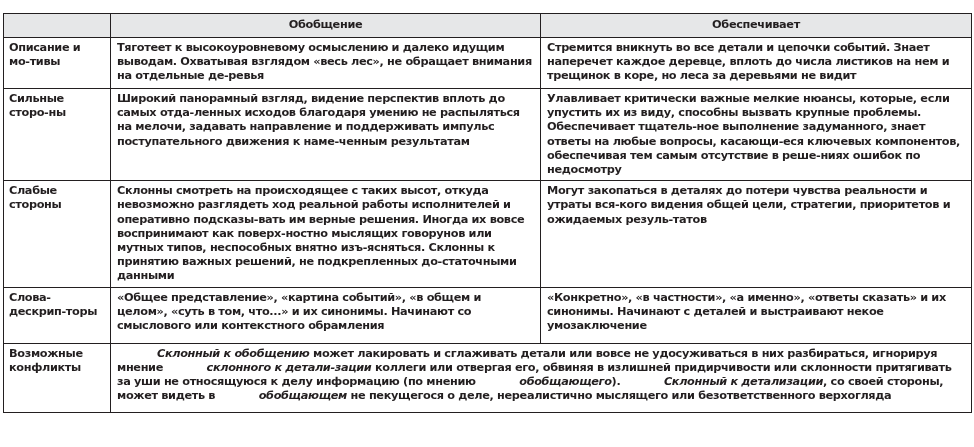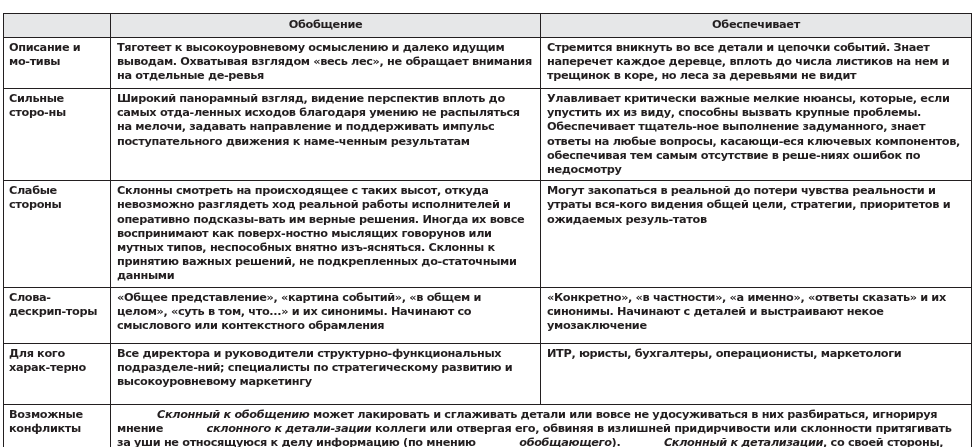--- a/index.html
+++ b/index.html
@@ -77,30 +77,25 @@
       <td>Стремится вникнуть во все детали и цепочки событий. Знает наперечет каждое деревце, вплоть до числа листиков на нем и трещинок в коре, но леса за деревьями не видит</td>
     </tr>
     <tr class="r2">
       <td class="label">Сильные сторо-ны</td>
       <td>Широкий панорамный взгляд, видение перспектив вплоть до самых отда-ленных исходов благодаря умению не распыляться на мелочи, задавать направление и поддерживать импульс поступательного движения к наме-ченным результатам</td>
       <td>Улавливает критически важные мелкие нюансы, которые, если упустить их из виду, способны вызвать крупные проблемы. Обеспечивает тщатель-ное выполнение задуманного, знает ответы на любые вопросы, касающи-еся ключевых компонентов, обеспечивая тем самым отсутствие в реше-ниях ошибок по недосмотру</td>
     </tr>
     <tr class="r3">
       <td class="label">Слабые стороны</td>
       <td>Склонны смотреть на происходящее с таких высот, откуда невозможно разглядеть ход реальной работы исполнителей и оперативно подсказы-вать им верные решения. Иногда их вовсе воспринимают как поверх-ностно мыслящих говорунов или мутных типов, неспособных внятно изъ-ясняться. Склонны к принятию важных решений, не подкрепленных до-статочными данными</td>
-      <td>Могут закопаться в реальной до потери чувства реальности и утраты вся-кого видения общей цели, стратегии, приоритетов и ожидаемых резуль-татов</td>
+      <td>Могут закопаться в деталях до потери чувства реальности и утраты вся-кого видения общей цели, стратегии, приоритетов и ожидаемых резуль-татов</td>
     </tr>
     <tr class="r4">
       <td class="label">Слова-дескрип-торы</td>
       <td>«Общее представление», «картина событий», «в общем и целом», «суть в том, что...» и их синонимы. Начинают со смыслового или контекстного обрамления</td>
       <td>«Конкретно», «в частности», «а именно», «ответы сказать» и их синонимы. Начинают с деталей и выстраивают некое умозаключение</td>
-    </tr>
-    <tr class="r5">
-      <td class="label">Для кого харак-терно</td>
-      <td>Все директора и руководители структурно-функциональных подразделе-ний; специалисты по стратегическому развитию и высокоуровневому маркетингу</td>
-      <td>ИТР, юристы, бухгалтеры, операционисты, маркетологи</td>
     </tr>
     <tr class="r6">
       <td class="label">Возможные конфликты</td>
       <td colspan="2"><em>Склонный к обобщению</em><span> может лакировать и сглаживать детали или вовсе не удосуживаться в них разбираться, игнорируя мнение </span><em>склонного к детали-зации</em><span> коллеги или отвергая его, обвиняя в излишней придирчивости или склонности притягивать за уши не относящуюся к делу информацию (по мнению </span><em>обобщающего</em><span>). </span><em>Склонный к детализации</em><span>, со своей стороны, может видеть в </span><em>обобщающем</em><span> не пекущегося о деле, нереалистично мыслящего или безответственного верхогляда</span></td>
     </tr>
   </tbody>
 </table>
 
 </body></html>

